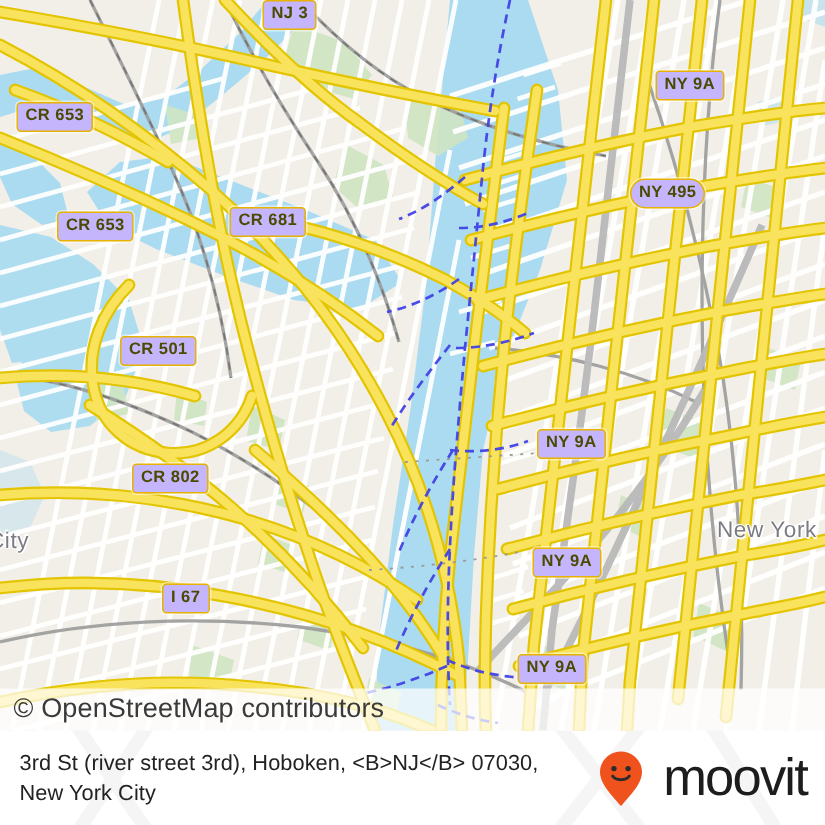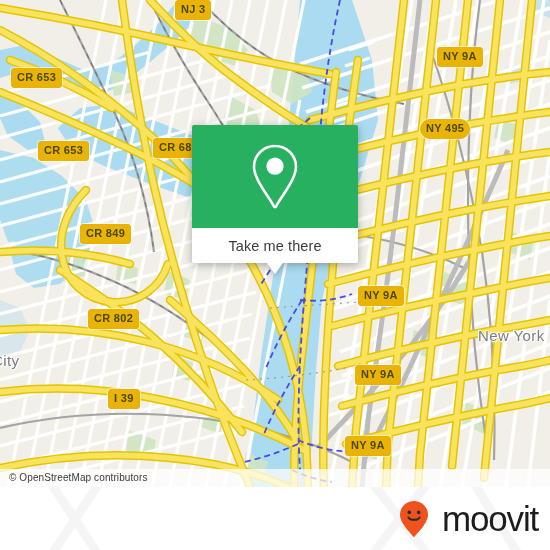--- a/index.html
+++ b/index.html
@@ -29,21 +29,21 @@
   #map svg { display:block; }
 
   
   .attribution {
     position: absolute;
     left: 0;
     bottom: 0;
     width: 550px;
     padding: 3px 0 4px 9px;
     box-sizing: border-box;
-    font-size: 10px;
+    font-size: 18px;
     color: #3a3a3a;
     background: rgba(255,255,255,0.72);
     letter-spacing: .1px;
     white-space: nowrap;
   }
 
   
   .city-label {
     position: absolute;
     font-size: 15px;
@@ -53,21 +53,21 @@
     text-shadow:
       1px 0 0 rgba(255,255,255,.85), -1px 0 0 rgba(255,255,255,.85),
       0 1px 0 rgba(255,255,255,.85), 0 -1px 0 rgba(255,255,255,.85),
       1px 1px 0 rgba(255,255,255,.85), -1px -1px 0 rgba(255,255,255,.85);
     pointer-events: none;
   }
 
   
   .shield {
     position: absolute;
-    background: #eab308;
+    background: #c4b5fd;
     border: 1.5px solid #e8b200;
     border-radius: 3px;
     color: #4a4a00;
     font-size: 11px;
     font-weight: bold;
     line-height: 1;
     padding: 3px 5px 4px 5px;
     white-space: nowrap;
     letter-spacing: .3px;
     box-shadow: 0 0 0 1px rgba(255,255,255,.5);
@@ -431,58 +431,48 @@
         </g>
       </g>
     </svg>
 
     <div class="shield" style="left:175px; top:0px;">NJ 3</div>
     <div class="shield" style="left:437px; top:47px;">NY 9A</div>
     <div class="shield" style="left:11px;  top:68px;">CR 653</div>
     <div class="shield" style="left:420px; top:119px;border-radius:10px;">NY 495</div>
     <div class="shield" style="left:153px; top:98px;margin-top:40px;">CR 681</div>
     <div class="shield" style="left:38px;  top:141px;">CR 653</div>
-    <div class="shield" style="left:80px;  top:224px;">CR 849</div>
+    <div class="shield" style="left:80px;  top:224px;">CR 501</div>
     <div class="shield" style="left:358px; top:286px;">NY 9A</div>
     <div class="shield" style="left:88px;  top:309px;">CR 802</div>
     <div class="shield" style="left:355px; top:365px;">NY 9A</div>
-    <div class="shield" style="left:108px; top:389px;">I 39</div>
+    <div class="shield" style="left:108px; top:389px;">I 67</div>
     <div class="shield" style="left:345px; top:436px;">NY 9A</div>
 
     <div class="city-label" style="left:-8px; top:352px;">City</div>
-    <div class="city-label" style="left:478px; top:327px;">New York</div>
+    <div class="city-label" style="left:478px; top:345px;">New York</div>
 
     <div class="attribution">© OpenStreetMap contributors</div>
   </div>
 
-  <div id="popup">
-    <div class="head">
-      <svg width="56" height="70" viewBox="0 0 56 70">
-        <path d="M28 4 C16.5 4 7 13.2 7 24.6 C7 38 23 56 27 64.5 C27.4 65.3 28.6 65.3 29 64.5 C33 56 49 38 49 24.6 C49 13.2 39.5 4 28 4 Z" fill="none" stroke="#ffffff" stroke-width="2.6"></path>
-        <circle cx="28" cy="24.2" r="8.6" fill="#ffffff"></circle>
-      </svg>
-    </div>
-    <div class="foot">
-      <span>Take me there</span>
-    </div>
-    <div class="tail"></div>
-  </div>
 
   <div id="footer">
     <svg class="wm" viewBox="0 0 550 63">
       <g stroke="#ececec" stroke-width="9" fill="none">
         <path d="M40,-20 L100,70"></path>
           <path d="M110,-20 L50,70"></path>
         <path d="M360,-20 L430,70"></path>
           <path d="M440,-20 L370,70"></path>
         <path d="M470,-10 L520,70"></path>
       </g>
     </svg>
     <div class="inner">
       <div id="addr">
+        <div>3rd St (river street 3rd), Hoboken, &lt;B&gt;NJ&lt;/B&gt; 07030,</div>
+        <div>New York City</div>
       </div>
       <div id="brand">
         <svg width="30" height="38" viewBox="0 0 30 38">
           <path d="M15 1 C7.3 1 1 7.2 1 14.8 C1 23.8 12.6 33.8 14.2 36.6 C14.6 37.2 15.4 37.2 15.8 36.6 C17.4 33.8 29 23.8 29 14.8 C29 7.2 22.7 1 15 1 Z" fill="#f0521e"></path>
           <circle cx="10.3" cy="12.4" r="1.8" fill="#2b2b2b"></circle>
           <circle cx="19.7" cy="12.4" r="1.8" fill="#2b2b2b"></circle>
           <path d="M9.4 17.4 C11.4 20.6 18.6 20.6 20.6 17.4" fill="none" stroke="#2b2b2b" stroke-width="1.9" stroke-linecap="round"></path>
         </svg>
         <span class="wordmark">moovit</span>
       </div>

